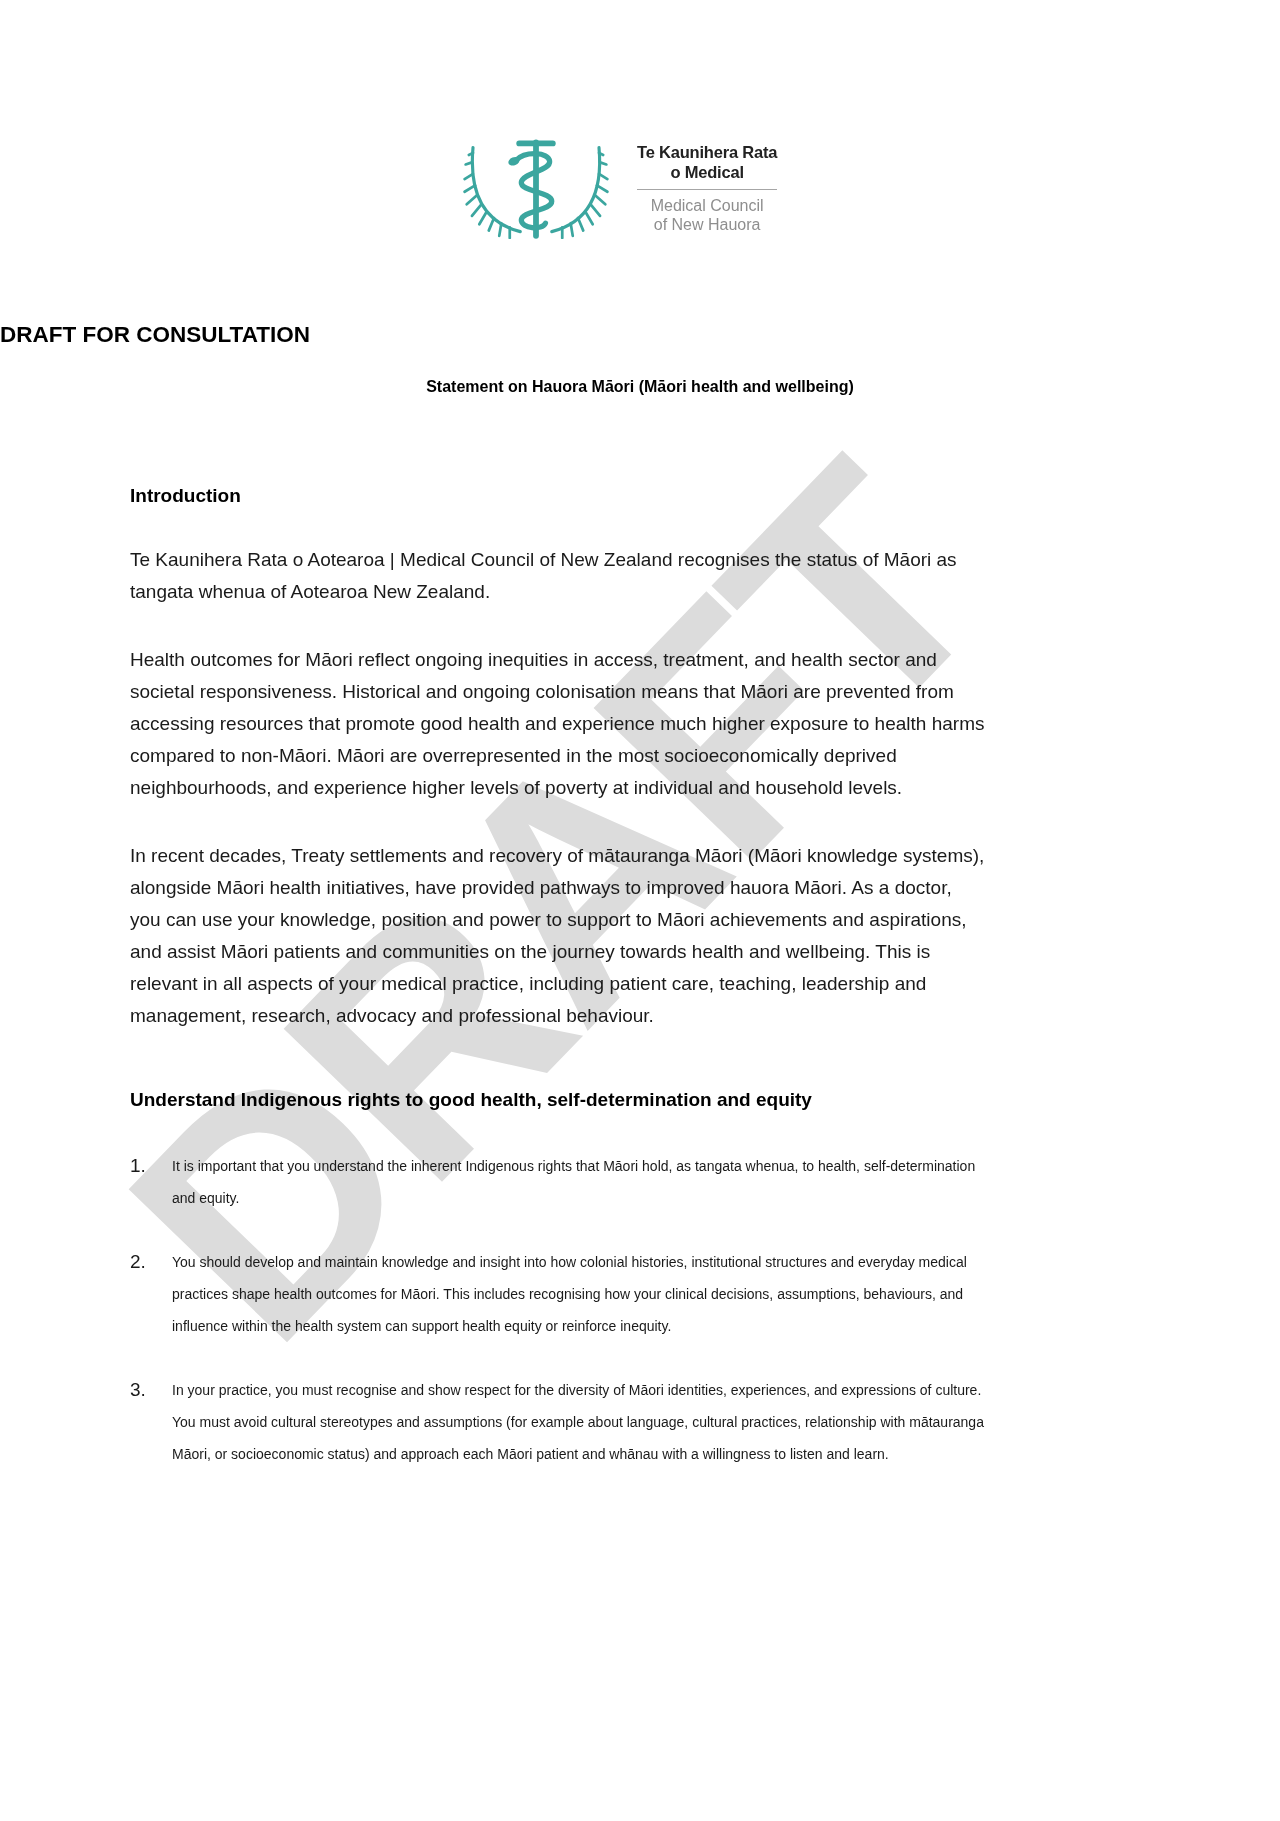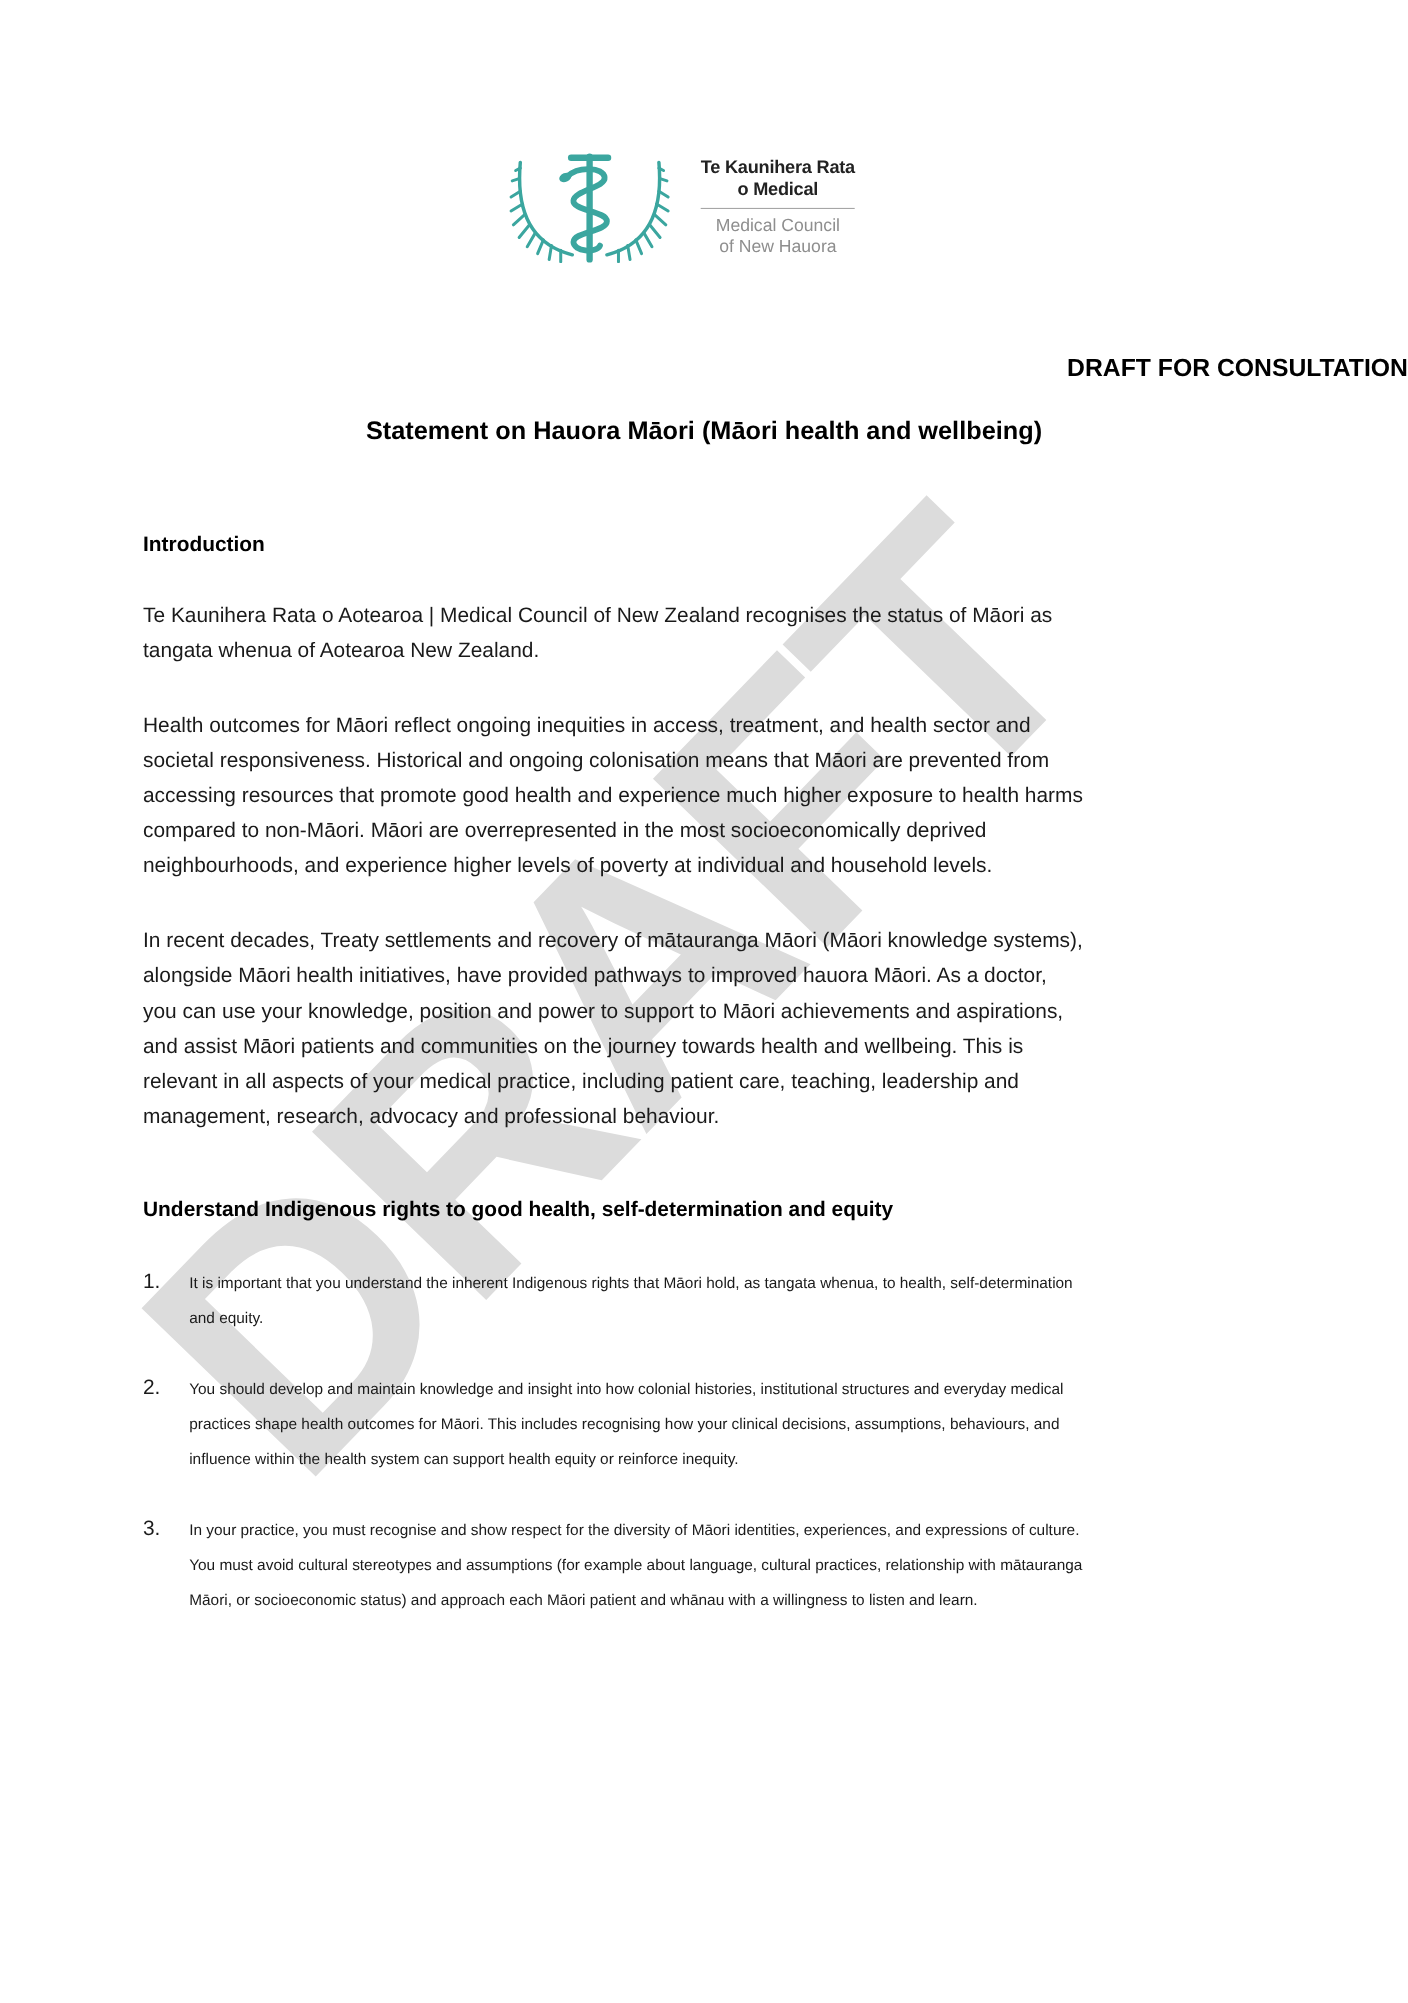--- a/index.html
+++ b/index.html
@@ -25,25 +25,25 @@
   .logo { position:absolute; top:134px; left:452px; display:flex; align-items:center; gap:17px; z-index:1; }
   .logo svg { display:block; }
   .logo-text { padding-top:2px;text-align:center; }
   .logo-name { font-size:16.5px; font-weight:bold; color:#222; line-height:20px; letter-spacing:-0.2px; }
   .logo-divider { width:140px; border-top:1px solid var(--divider,#a6a6a6); margin:7px 0 6px; }
   .logo-sub { font-size:16px; color:var(--logo_gray,#8e8e8e); line-height:19px; }
 
   
   .draft-label {
     position:absolute; top:322px; left:0; width:100%;
-    text-align:right; font-size:22.5px; font-weight:bold; color:#000; z-index:1;
+    text-align:left; font-size:22.5px; font-weight:bold; color:#000; z-index:1;
   }
   .doc-title {
     position:absolute; top:378px; left:0; width:100%; margin:0;
-    text-align:center; font-size:23px; font-weight:bold; color:#000; z-index:1;
+    text-align:center; font-size:16px; font-weight:bold; color:#000; z-index:1;
   }
 
   
   .content { position:absolute; left:130px; top:460px; width:856px; z-index:1;margin-top:24px; }
   .content h2 { margin:0; font-size:19px; font-weight:bold; color:#000; line-height:24px; }
   .content h2.mt-lg { margin-top:56px; }
   .content p { margin:36px 0 0; font-size:19px; line-height:32px; }
   .li { display:flex; margin-top:38px; }
   .li + .li { margin-top:32px; }
   .li .num { flex:none; width:42px; font-size:19px; line-height:32px; }

